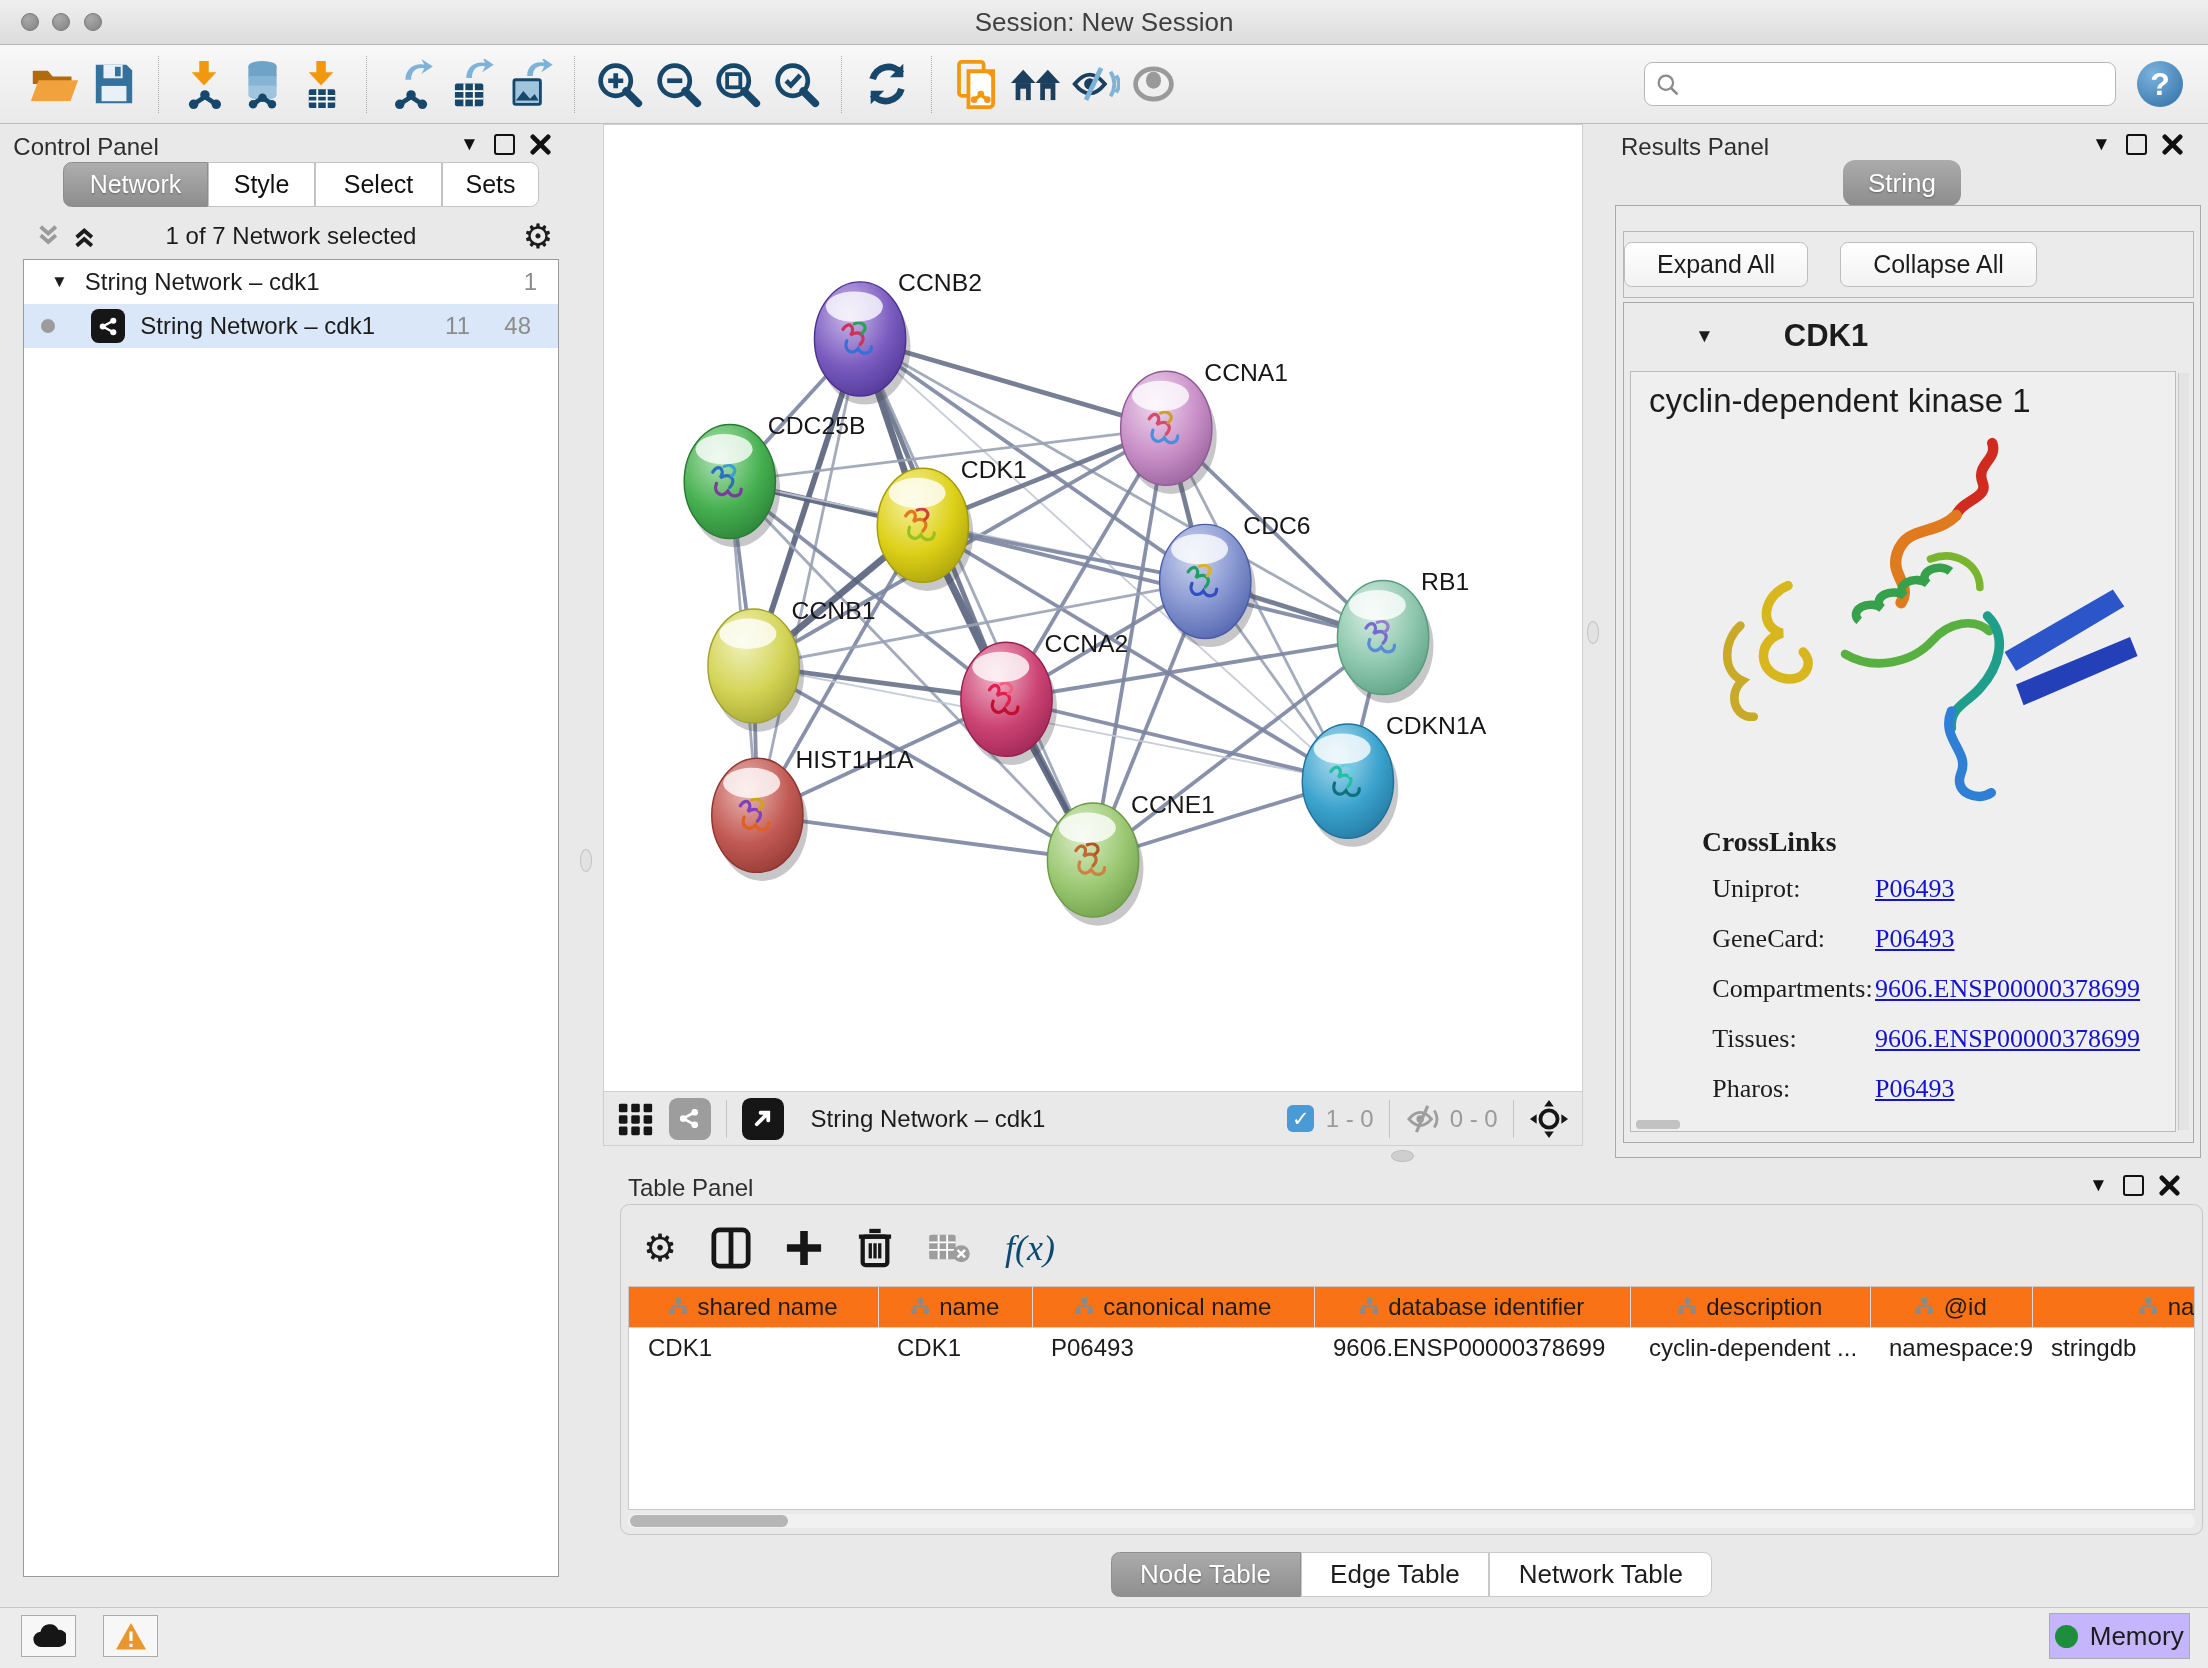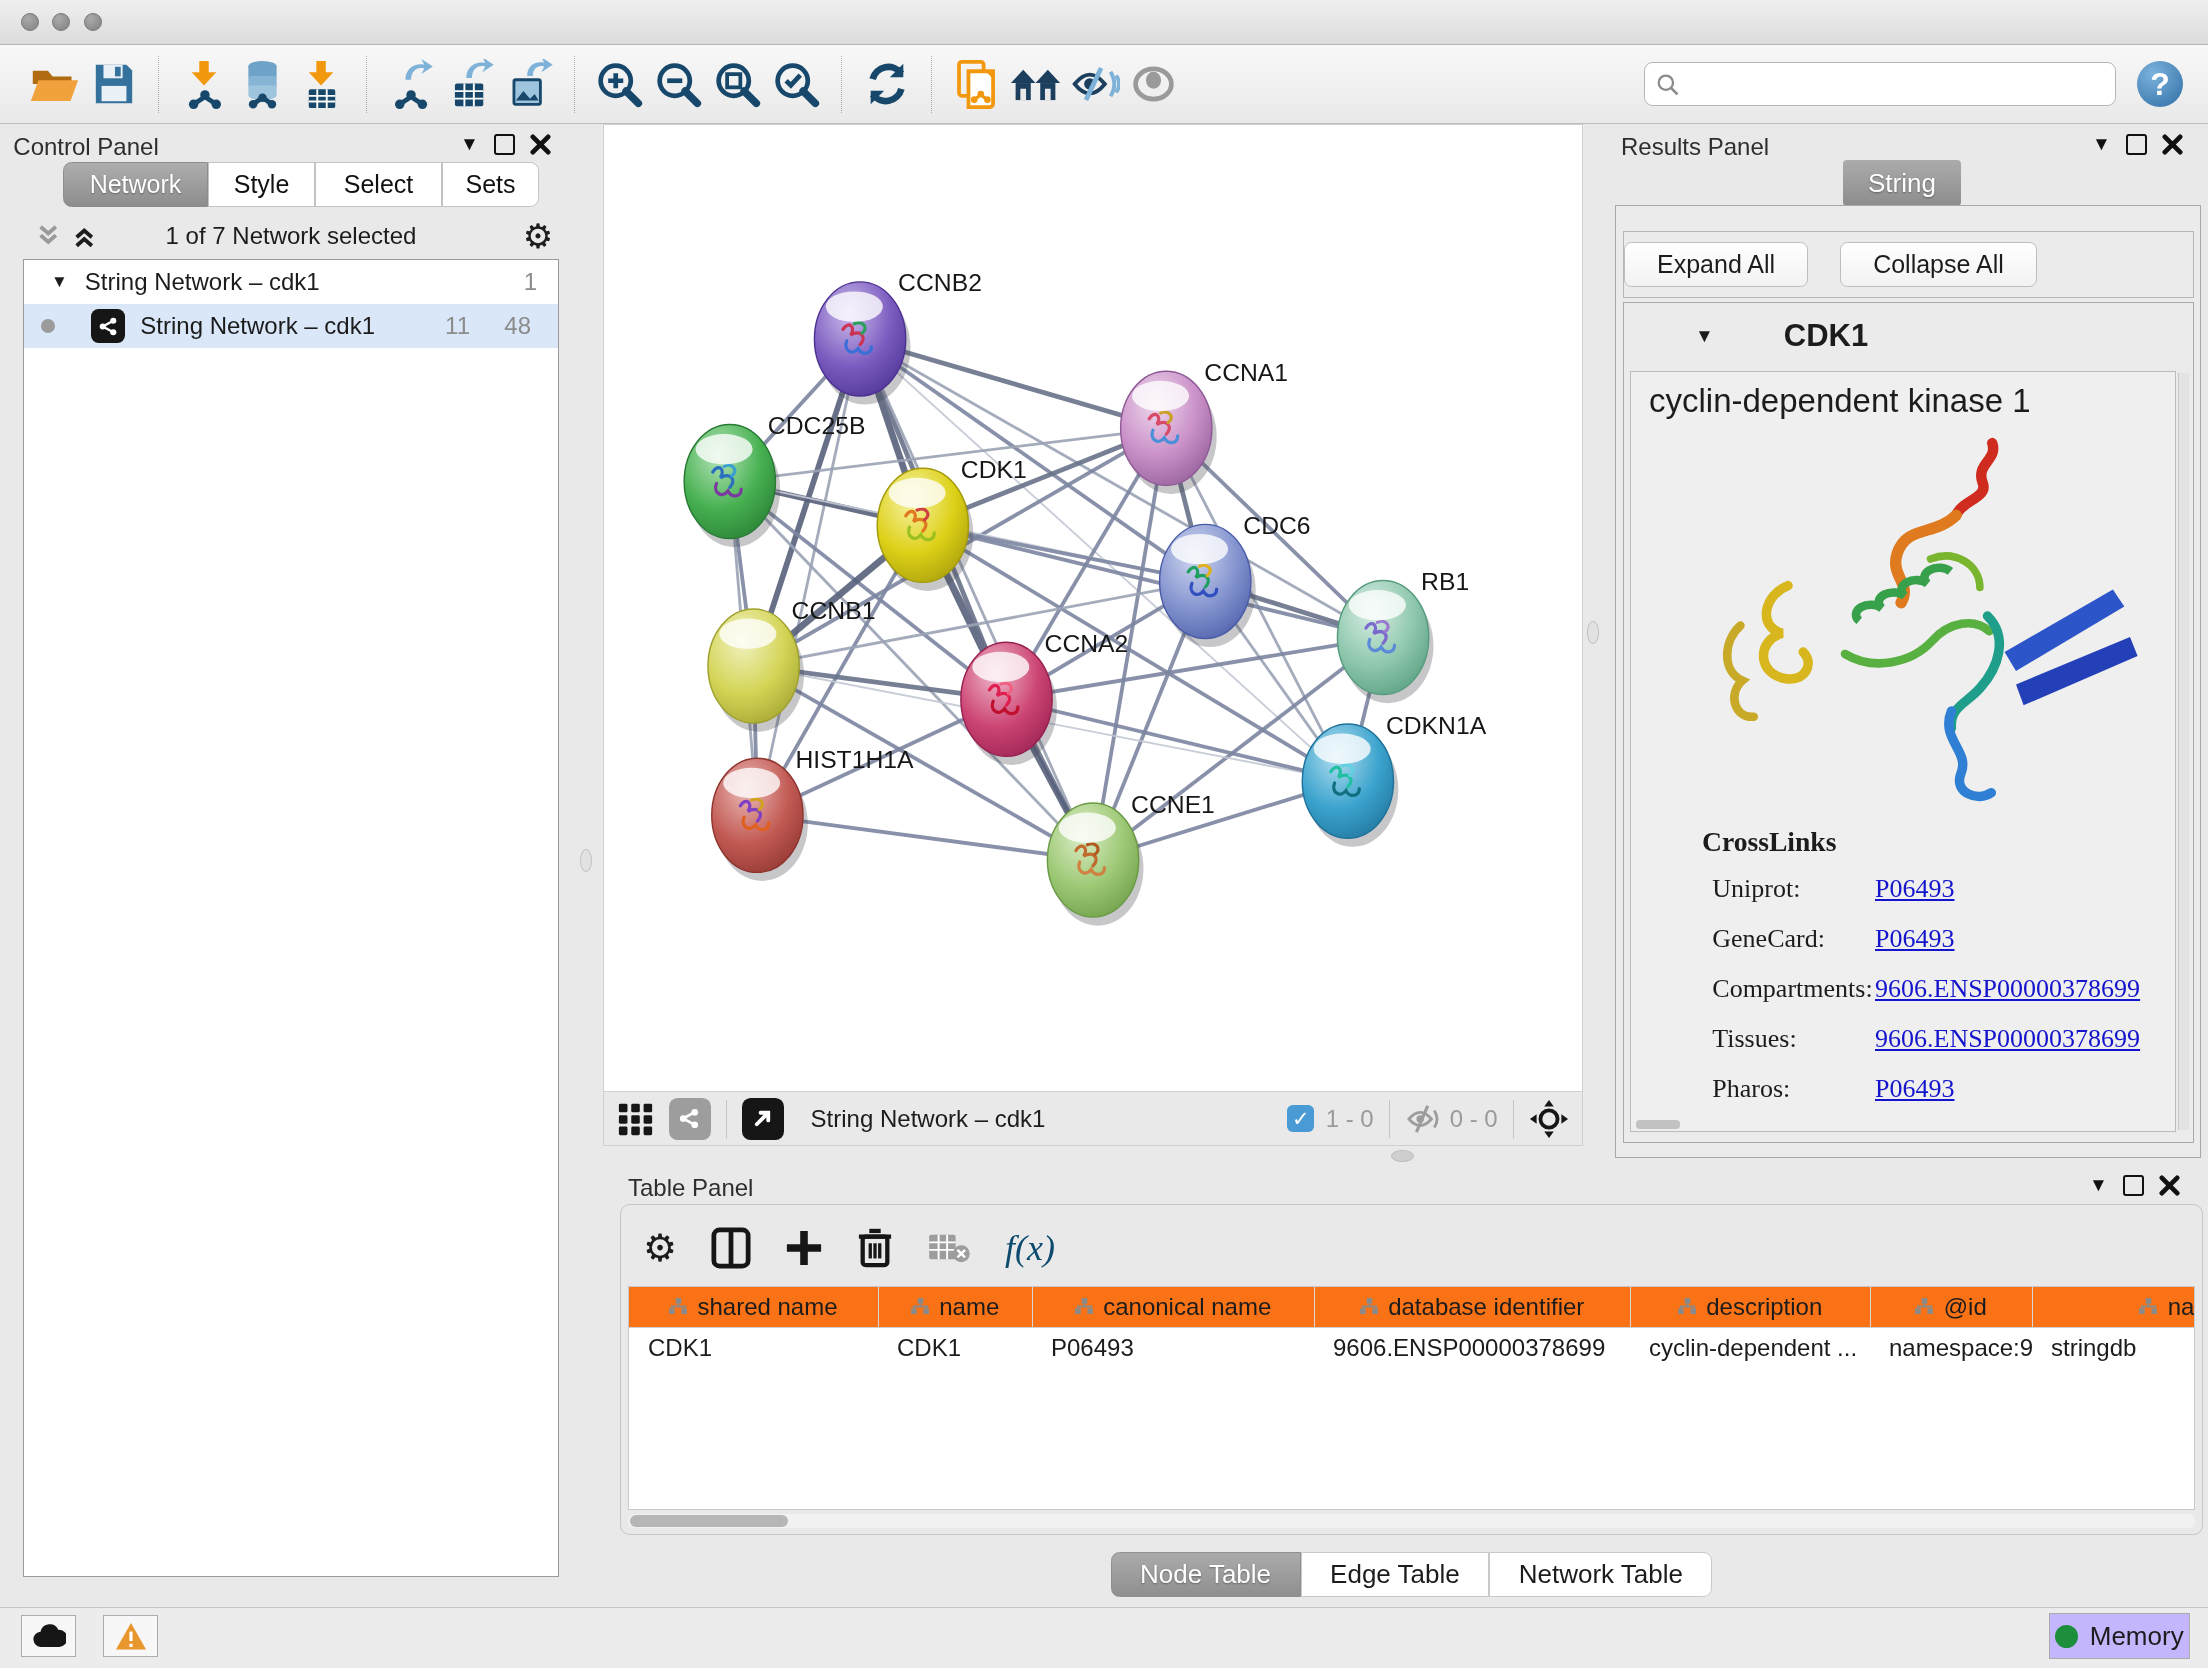--- a/index.html
+++ b/index.html
@@ -61,21 +61,21 @@
   .dim { color:#9a9a9a; }
   .ext-btn { width:42px; height:42px; background:#161616; border-radius:8.6px; display:flex; align-items:center; justify-content:center; }
   .checkbox-blue { width:27px; height:27px; border-radius:5.7px; background:#4a9bd5; color:#fff; font-size:21px;
     display:flex; align-items:center; justify-content:center; }
   .splitter-handle { width:23px; height:12.4px; border-radius:50%; background:#cfcfcf; border:1px solid #bdbdbd; }
   .side-handle { width:12.4px; height:23px; border-radius:50%; background:#e2e2e2; border:1px solid #c2c2c2; }
 
   
   .rp-head { left:1621px; top:133px; }
   .rp-icons { top:133px; left:2092px; width:105px; display:flex; align-items:center; gap:15px; }
-  .string-tab { left:1843px; top:160px; width:118px; height:46px; border-radius:4px;
+  .string-tab { left:1843px; top:160px; width:118px; height:46px; border-radius:12px;
     background:linear-gradient(#ababab,#8d8d8d); color:#fff; font-size:26px; text-shadow:0 1px 1.9px rgba(0,0,0,.35);
     display:flex; align-items:center; justify-content:center; }
   .rp-outer { left:1615px; top:205px; width:586px; height:953px; background:#ebebeb; border:1.9px solid #a9a9a9; }
   .rp-buttons-box { left:1623px; top:231px; width:571px; height:67px; border:1.9px solid #b7b7b7; background:#ebebeb;
     display:flex; align-items:center; justify-content:flex-start; gap:32px; }
   .rp-btn { height:45px; background:linear-gradient(#ffffff,#f2f2f2); border:1px solid #bdbdbd; border-radius:7.6px;
     font-size:25px; display:flex; align-items:center; justify-content:center; padding:0 32px; }
   .rp-section { left:1623px; top:302px; width:571px; height:841px; border:1.9px solid #a9a9a9; background:#ebebeb; }
   .rp-sec-head { left:1623px; top:302px; width:571px; height:68px; display:flex; align-items:center; }
   .rp-gene { font-size:31px; font-weight:bold; }
@@ -117,20 +117,21 @@
   .sb-btn { position:absolute; top:1615px; width:55px; height:42px; background:#f7f7f7; border:1.9px solid #ababab;
     display:flex; align-items:center; justify-content:center; }
   .memory-btn { position:absolute; left:2049px; top:1613px; width:141px; height:46px; background:#c4b5fd; border:1.9px solid #ababab;
     display:flex; align-items:center; justify-content:center; gap:11.4px; font-size:26px; }
   .mem-dot { width:23px; height:23px; border-radius:50%; background:#1d8f3c; }
 </style>
 </head>
 <body>
 
 <div class="abs titlebar">
+  <div class="title-text">Session: New Session</div>
   <div class="traffic">
     <div class="tl"></div>
     <div class="tl"></div>
     <div class="tl"></div>
   </div>
 </div>
 
 <div class="abs toolbar">
   <div class="tbicon">
     <svg width="51" height="46" viewBox="0 0 54 48">

